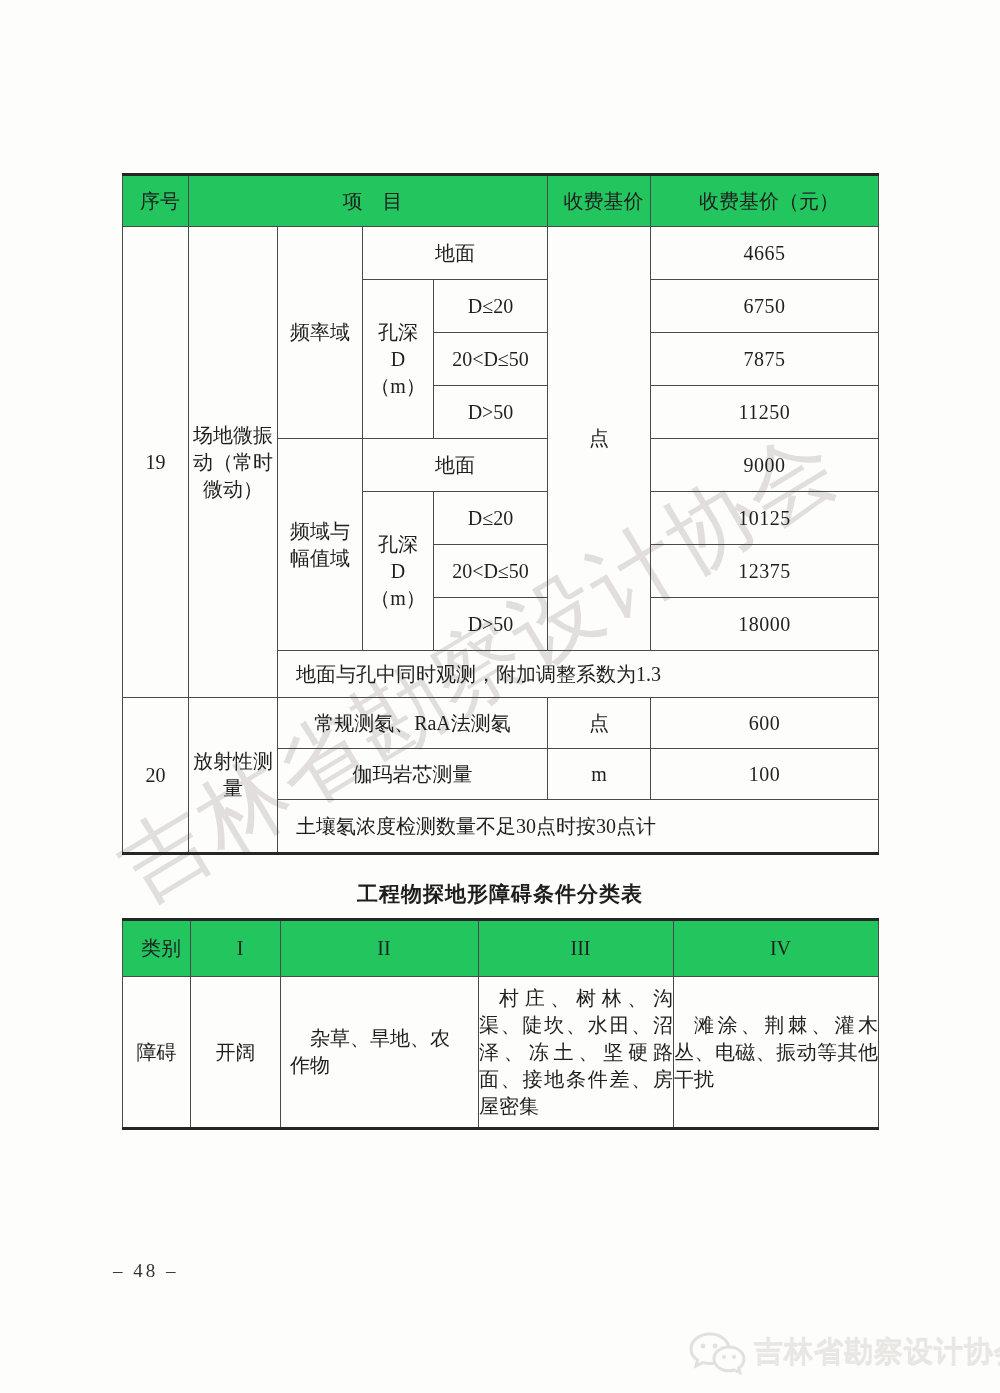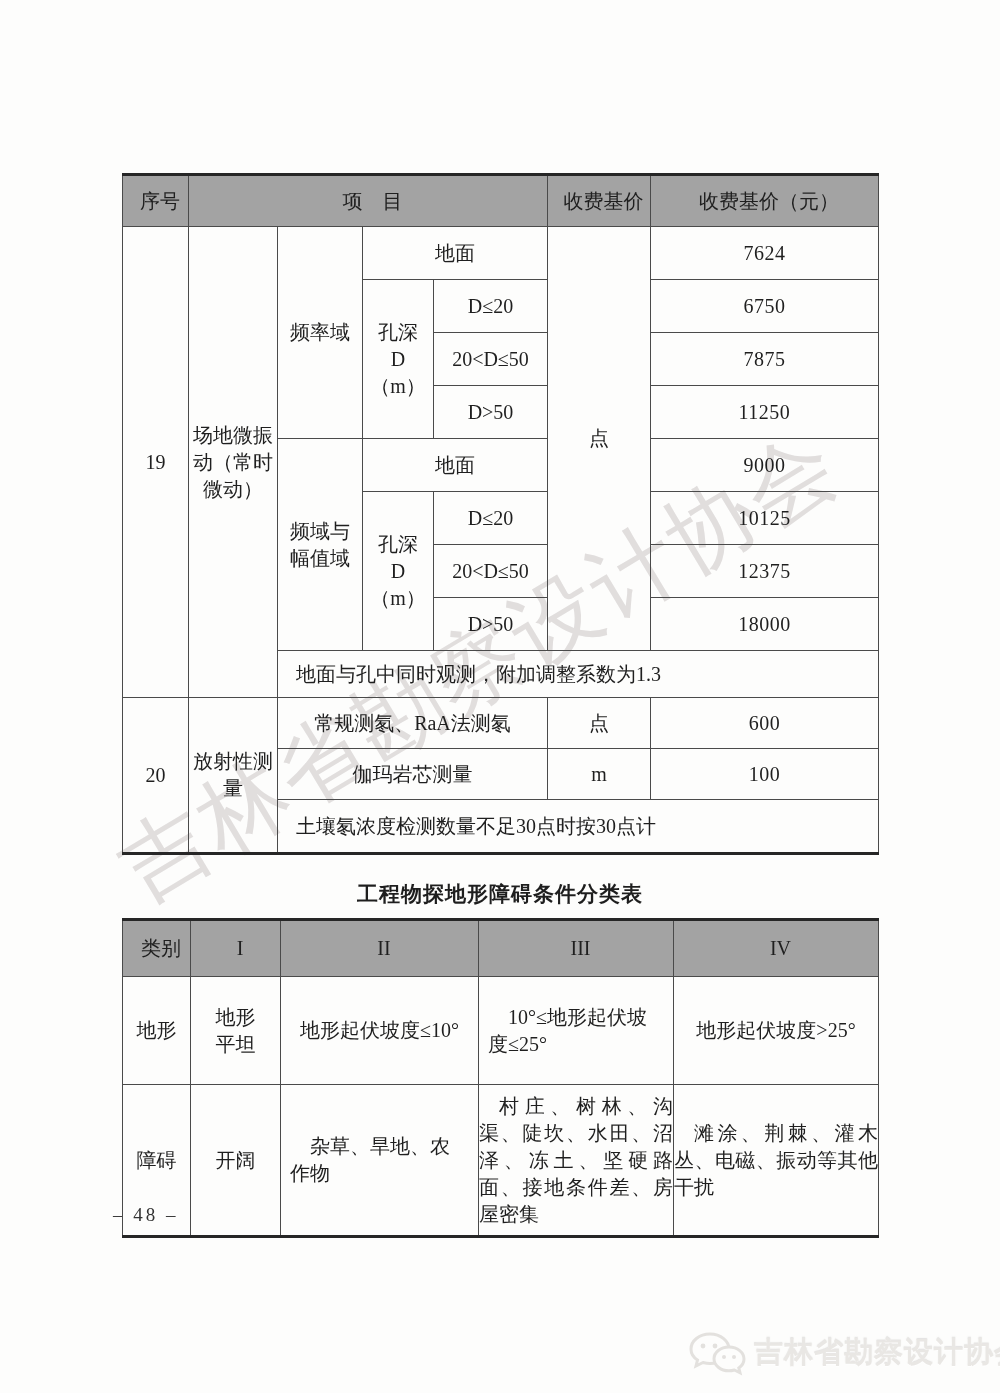--- a/index.html
+++ b/index.html
@@ -40,21 +40,21 @@
   #table1{top:173px;}
   #table2{top:918px;}
   td,th{
     border:1px solid #4a4a4a;
     text-align:center;vertical-align:middle;
     padding:2px 4px;line-height:1.35;
     font-weight:normal;
     overflow:hidden;
   }
   table{border-top:3px solid #262626;border-bottom:3px solid #262626;}
-  thead th{background:#a3a3a3;padding-left:13px;}
+  thead th{background:#22c55e;padding-left:13px;}
   tr.h-head{height:52px;}
   tr.h-row{height:53px;}
   tr.h-note1{height:47px;}
   tr.h-r20{height:51px;}
   tr.h-note2{height:54px;}
   tr.t2-head{height:57px;}
   tr.t2-r1{height:108px;}
   tr.t2-r2{height:152px;}
 
   td.note-cell{text-align:left;padding-left:18px;}
@@ -76,21 +76,21 @@
     position:absolute;left:128px;top:818px;
     font-size:88px;letter-spacing:3px;white-space:nowrap;
     color:rgba(178,172,170,0.38);
     transform:rotate(-31deg);transform-origin:0 50%;
     z-index:0;pointer-events:none;
     font-family:"Liberation Serif","DejaVu Serif",serif;
   }
 
   
   .page-number{
-    position:absolute;left:113px;top:1204px;
+    position:absolute;left:113px;top:1260px;
     font-size:19px;letter-spacing:3px;color:#333;
   }
   .footer-logo{
     position:absolute;left:688px;top:1330px;
     display:flex;align-items:center;gap:8px;
     z-index:0;
   }
   .footer-logo-text{
     font-size:29px;letter-spacing:1px;
     font-family:"Liberation Sans","DejaVu Sans",sans-serif;
@@ -126,21 +126,21 @@
         <th>收费基价（元）</th>
       </tr>
     </thead>
     <tbody>
       <tr class="h-row">
         <td rowspan="9" class="seq-cell">19</td>
         <td rowspan="9">场地微振动（常时微动）</td>
         <td rowspan="4">频率域</td>
         <td colspan="2">地面</td>
         <td rowspan="8">点</td>
-        <td class="price-cell">7624</td>
+        <td class="price-cell">4665</td>
       </tr>
       <tr class="h-row">
         <td rowspan="3">
           <span class="block-line">孔深</span>
           <span class="block-line">D（m）</span>
         </td>
         <td>D≤20</td>
         <td class="price-cell">6750</td>
       </tr>
       <tr class="h-row">
@@ -206,29 +206,20 @@
     <thead>
       <tr class="t2-head">
         <th>类别</th>
         <th>I</th>
         <th>II</th>
         <th>III</th>
         <th>IV</th>
       </tr>
     </thead>
     <tbody>
-      <tr class="t2-r1">
-        <td>地形</td>
-        <td>
-          <span class="narrow-2">地形平坦</span>
-        </td>
-        <td>地形起伏坡度≤10°</td>
-        <td class="left-wrap">10°≤地形起伏坡度≤25°</td>
-        <td>地形起伏坡度&gt;25°</td>
-      </tr>
       <tr class="t2-r2">
         <td>障碍</td>
         <td>开阔</td>
         <td class="left-wrap">杂草、旱地、农作物</td>
         <td class="left-justify">村庄、树林、沟渠、陡坎、水田、沼泽、冻土、坚硬路面、接地条件差、房屋密集</td>
         <td class="left-justify">滩涂、荆棘、灌木丛、电磁、振动等其他干扰</td>
       </tr>
     </tbody>
   </table>
 

